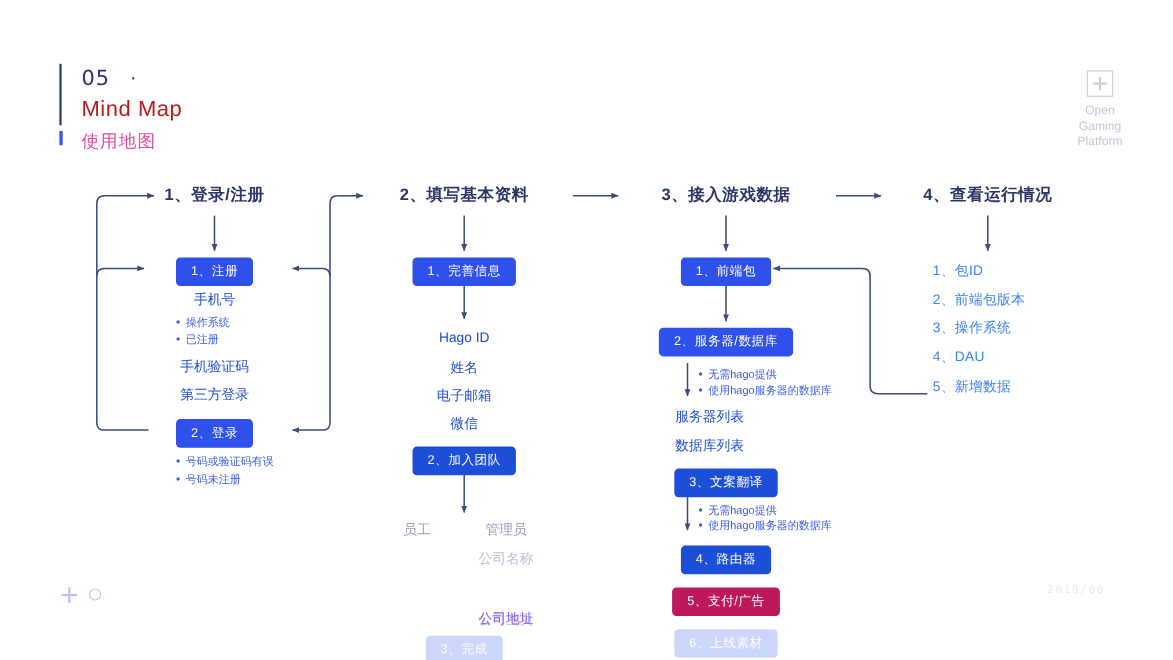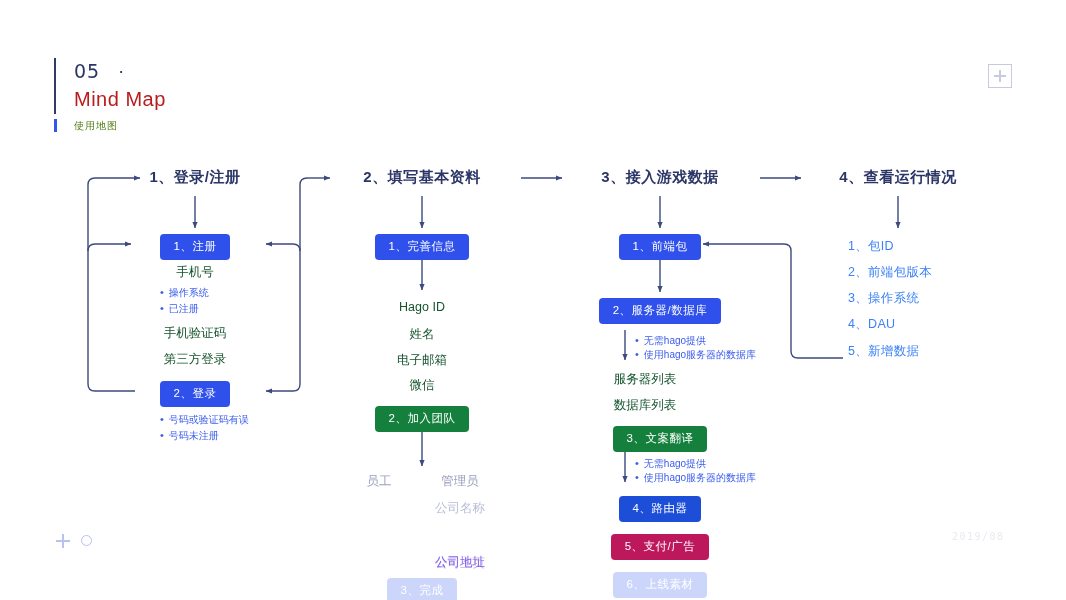--- a/index.html
+++ b/index.html
@@ -28,21 +28,21 @@
   .hdr-title {
     position: absolute; left: 74px; top: 88px;
     font-size: 20px; color: #b91c1c; letter-spacing: .5px;
   }
   .sub-bar {
     position: absolute; left: 54px; top: 119px;
     width: 3px; height: 13px; background: #3355ee;
   }
   .hdr-sub {
     position: absolute; left: 74px; top: 119px;
-    font-size: 10px; color: #4d7c0f; letter-spacing: 1px;
+    font-size: 16px; color: #ec4899; letter-spacing: 1px;
   }
 
   
   .logo-box {
     position: absolute; left: 988px; top: 64px;
     width: 24px; height: 24px;
     border: 1.4px solid #c8cbdd;
   }
   .logo-box::before, .logo-box::after {
     content: ""; position: absolute; background: #c8cbdd;
@@ -80,27 +80,27 @@
   .col-title {
     position: absolute; top: 168px; width: 220px; text-align: center;
     font-size: 15px; font-weight: bold; color: #2b3566; letter-spacing: .5px;
   }
   .node { position: absolute; width: 220px; text-align: center; }
   .chip {
     display: inline-block; padding: 5px 14px 6px; border-radius: 4px;
     font-size: 11.5px; color: #ffffff; letter-spacing: .5px; min-width: 66px;
   }
   .chip.b1 { background: #2f50ea; }
-  .chip.b2 { background: #15803d; }
+  .chip.b2 { background: #1d4ed8; }
   .chip.b3 { background: #1d4ed8; }
   .chip.b4 { background: #be185d; }
   .chip.b5 { background: #ccd6fb; }
   .plain {
     position: absolute; width: 220px; text-align: center;
-    font-size: 12.5px; color: #14532d;
+    font-size: 12.5px; color: #1d4ed8;
   }
   .plain.dim  { color: #9aa1c0; }
   .plain.dim2 { color: #b7bdd6; }
   .plain.dim3 { color: #8b5cf6; }
   .listitem {
     position: absolute; font-size: 12.5px; color: #3b82f6; letter-spacing: .3px;
   }
   .bullet {
     position: absolute; font-size: 10px; color: #3a5ceb; white-space: nowrap;
   }
@@ -116,20 +116,25 @@
 <div class="page">
 
   <div class="hdr-bar"></div>
   <div class="hdr-num">05</div>
   <div class="hdr-dot">·</div>
   <div class="hdr-title">Mind Map</div>
   <div class="sub-bar"></div>
   <div class="hdr-sub">使用地图</div>
 
   <div class="logo-box"></div>
+  <div class="logo-text">
+    <div>Open</div>
+    <div>Gaming</div>
+    <div>Platform</div>
+  </div>
 
   <svg class="lines" viewBox="0 0 1066 600">
     <defs>
       <marker id="ah" markerWidth="7" markerHeight="7" refX="6.2" refY="3.2" orient="auto" markerUnits="userSpaceOnUse">
         <path d="M0,0.5 L6.5,3.2 L0,5.9 z" fill="#3c4a7e"></path>
       </marker>
     </defs>
     <g fill="none" stroke="#3c4a7e" stroke-width="1.4">
 
       <path d="M135,391 H95 Q88,391 88,384 V185 Q88,178 95,178 H140" marker-end="url(#ah)"></path>

